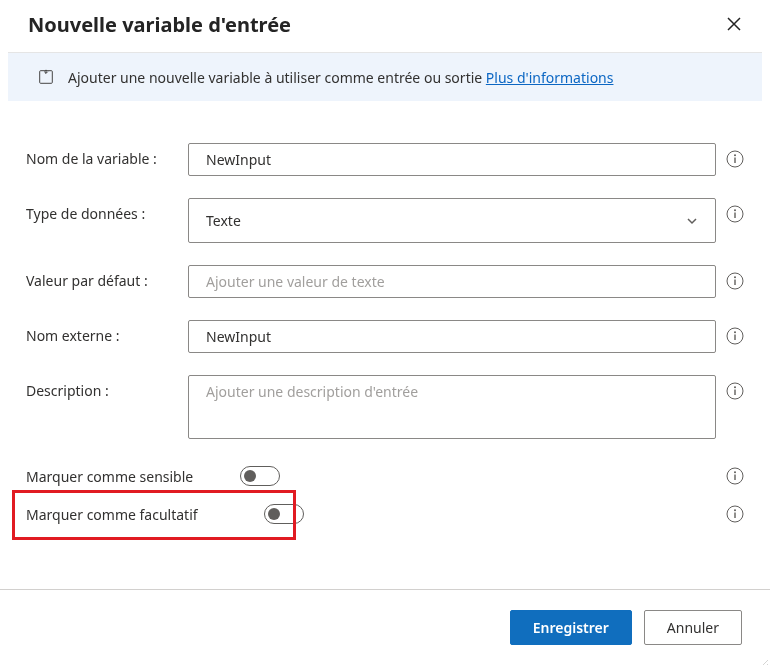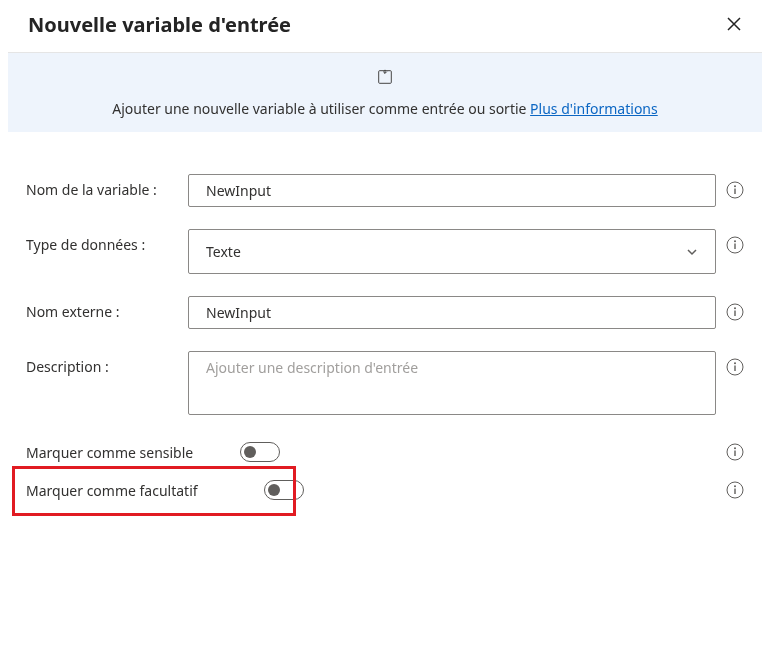--- a/index.html
+++ b/index.html
@@ -15,21 +15,21 @@
     --btn-primary:#106ebe;
     --btn-primary-h:#005a9e;
   }
   *{box-sizing:border-box;font-family:"Segoe UI",system-ui,-apple-system,sans-serif;}
   body{margin:0;background:#fff;color:var(--text);width:770px;height:665px;overflow:hidden;}
   .dialog{width:770px;height:665px;position:relative;display:flex;flex-direction:column;}
   .header{display:flex;align-items:center;justify-content:space-between;padding:10px 22px 10px 28px;}
   .title{font-size:20px;font-weight:700;color:#242424;}
   .close-btn{background:none;border:none;width:28px;height:28px;display:flex;align-items:center;justify-content:center;cursor:pointer;}
   .close-btn svg{width:14px;height:14px;stroke:#242424;stroke-width:1.5;}
-  .info-bar{background:var(--info-bg);padding:14px 28px;display:flex;align-items:center;gap:12px;margin:4px 8px 0 8px;border-top:1px solid #e5e5e5;flex-direction:column;}
+  .info-bar{background:var(--info-bg);padding:14px 28px;display:flex;align-items:center;gap:12px;margin:4px 8px 0 8px;border-top:1px solid #e5e5e5;}
   .info-bar .icon{width:20px;height:20px;flex:0 0 20px;display:flex;align-items:center;justify-content:center;}
   .info-bar .icon svg{width:18px;height:18px;stroke:#323130;stroke-width:1;fill:none;}
   .info-bar .msg{font-size:14px;color:#323130;}
   .info-bar a{color:var(--link);text-decoration:underline;}
   .form{padding:42px 26px 10px 26px;}
   .row{display:flex;align-items:flex-start;margin-bottom:22px;justify-content:flex-end;}
   .lbl{flex:0 0 162px;font-size:14px;color:#323130;padding-top:6px;}
   .ctrl{flex:1;display:flex;align-items:flex-start;gap:10px;}
   .field{flex:1;}
   input[type=text],textarea,.select{
@@ -112,20 +112,33 @@
         <span class="info-icon">
             <svg viewBox="0 0 18 18">
               <circle cx="9" cy="9" r="8" fill="none" stroke="#605e5c" stroke-width="1"></circle>
               <circle cx="9" cy="5.2" r="1" fill="#605e5c"></circle>
               <rect x="8.3" y="7.5" width="1.4" height="5.5" fill="#605e5c"></rect>
             </svg>
           </span>
       </div>
     </div>
 
+    <div class="row">
+      <div class="lbl">Valeur par défaut :</div>
+      <div class="ctrl">
+        <div class="field"><input type="text" placeholder="Ajouter une valeur de texte" style=""></div>
+        <span class="info-icon">
+            <svg viewBox="0 0 18 18">
+              <circle cx="9" cy="9" r="8" fill="none" stroke="#605e5c" stroke-width="1"></circle>
+              <circle cx="9" cy="5.2" r="1" fill="#605e5c"></circle>
+              <rect x="8.3" y="7.5" width="1.4" height="5.5" fill="#605e5c"></rect>
+            </svg>
+          </span>
+      </div>
+    </div>
 
     <div class="row">
       <div class="lbl">Nom externe :</div>
       <div class="ctrl">
         <div class="field"><input type="text" value="NewInput" style=""></div>
         <span class="info-icon">
             <svg viewBox="0 0 18 18">
               <circle cx="9" cy="9" r="8" fill="none" stroke="#605e5c" stroke-width="1"></circle>
               <circle cx="9" cy="5.2" r="1" fill="#605e5c"></circle>
               <rect x="8.3" y="7.5" width="1.4" height="5.5" fill="#605e5c"></rect>
@@ -176,14 +189,23 @@
             <circle cx="9" cy="9" r="8" fill="none" stroke="#605e5c" stroke-width="1"></circle>
             <circle cx="9" cy="5.2" r="1" fill="#605e5c"></circle>
             <rect x="8.3" y="7.5" width="1.4" height="5.5" fill="#605e5c"></rect>
           </svg>
         </span>
       <div class="highlight-box" style="left:-14px;top:-14px;width:284px;height:50px;"></div>
     </div>
 
   </div>
 
+  <div class="footer">
+    <button class="btn btn-primary">Enregistrer</button>
+    <button class="btn btn-secondary">Annuler</button>
+    <span class="resize-handle">
+      <svg viewBox="0 0 10 10">
+          <path d="M8 10 L10 8 M4 10 L10 4 M0 10 L10 0" stroke="#8a8886" stroke-width="1"></path>
+        </svg>
+    </span>
+  </div>
 
 </div>
 
 </body></html>

